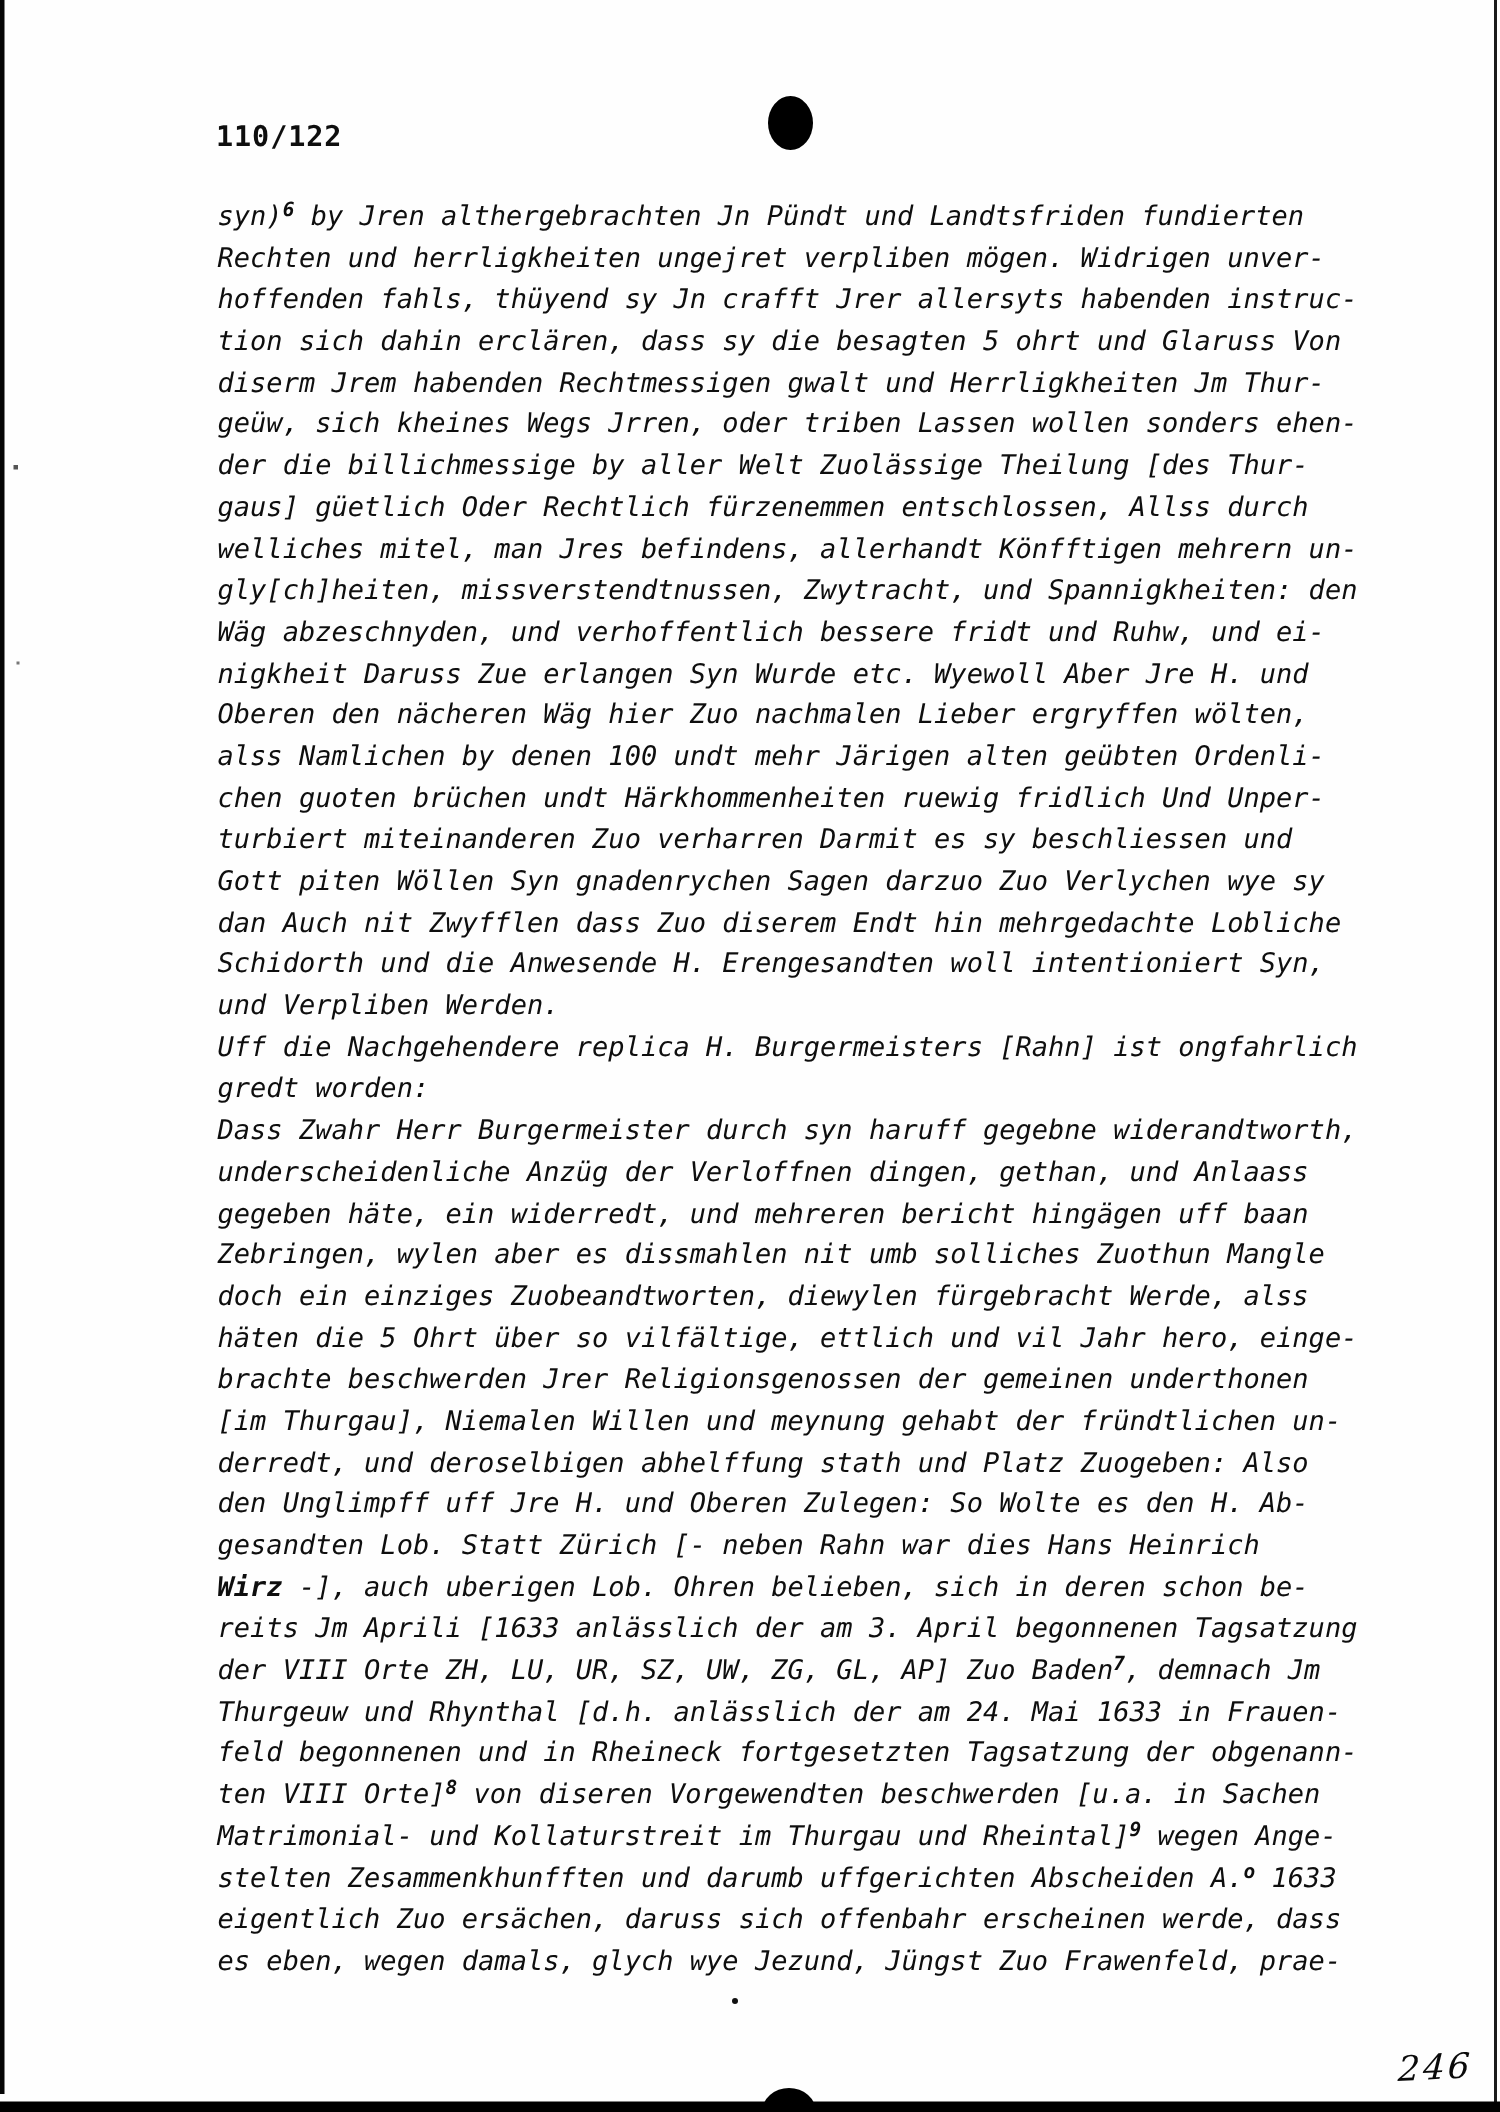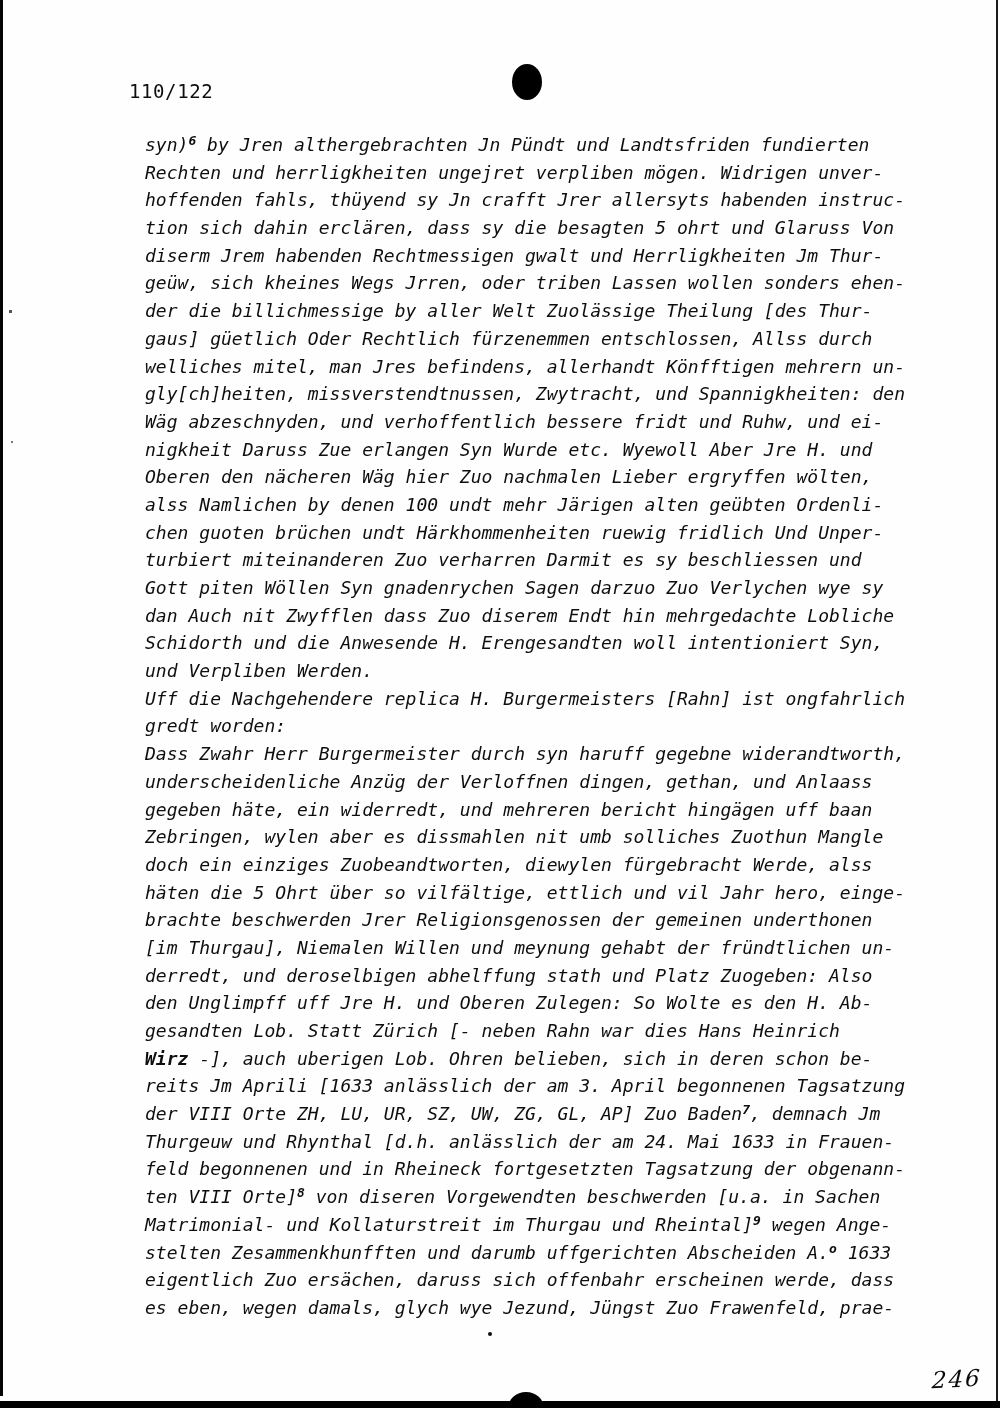--- a/index.html
+++ b/index.html
@@ -34,22 +34,22 @@
     background: #000000; border-radius: 50%;
   }
   .tiny-dot {
     position: absolute; left: 488px; top: 1332px; width: 4px; height: 4px;
     background: #101010; border-radius: 50%;
   }
   .speck-1 { position: absolute; left: 9px; top: 310px; width: 3px; height: 3px; background: #555; }
   .speck-2 { position: absolute; left: 11px; top: 441px; width: 2px; height: 2px; background: #777; }
 
   .page-number {
-    position: absolute; left: 129px; top: 80px;
-    font-size: 19px; font-weight: normal; font-style: normal;
+    position: absolute; left: 144px; top: 80px;
+    font-size: 19px; font-weight: bold; font-style: normal;
     letter-spacing: 0.6px; white-space: pre;
   }
   .doc-body {
     position: absolute; left: 145px; top: 131px; width: 790px;
     font-size: 18px; font-style: italic; line-height: 27.7px;
     white-space: pre; letter-spacing: 0.02px;
   }
   .doc-body .line { height: 27.7px; }
   .doc-body sup {
     font-size: 13px; font-weight: bold; line-height: 0;

